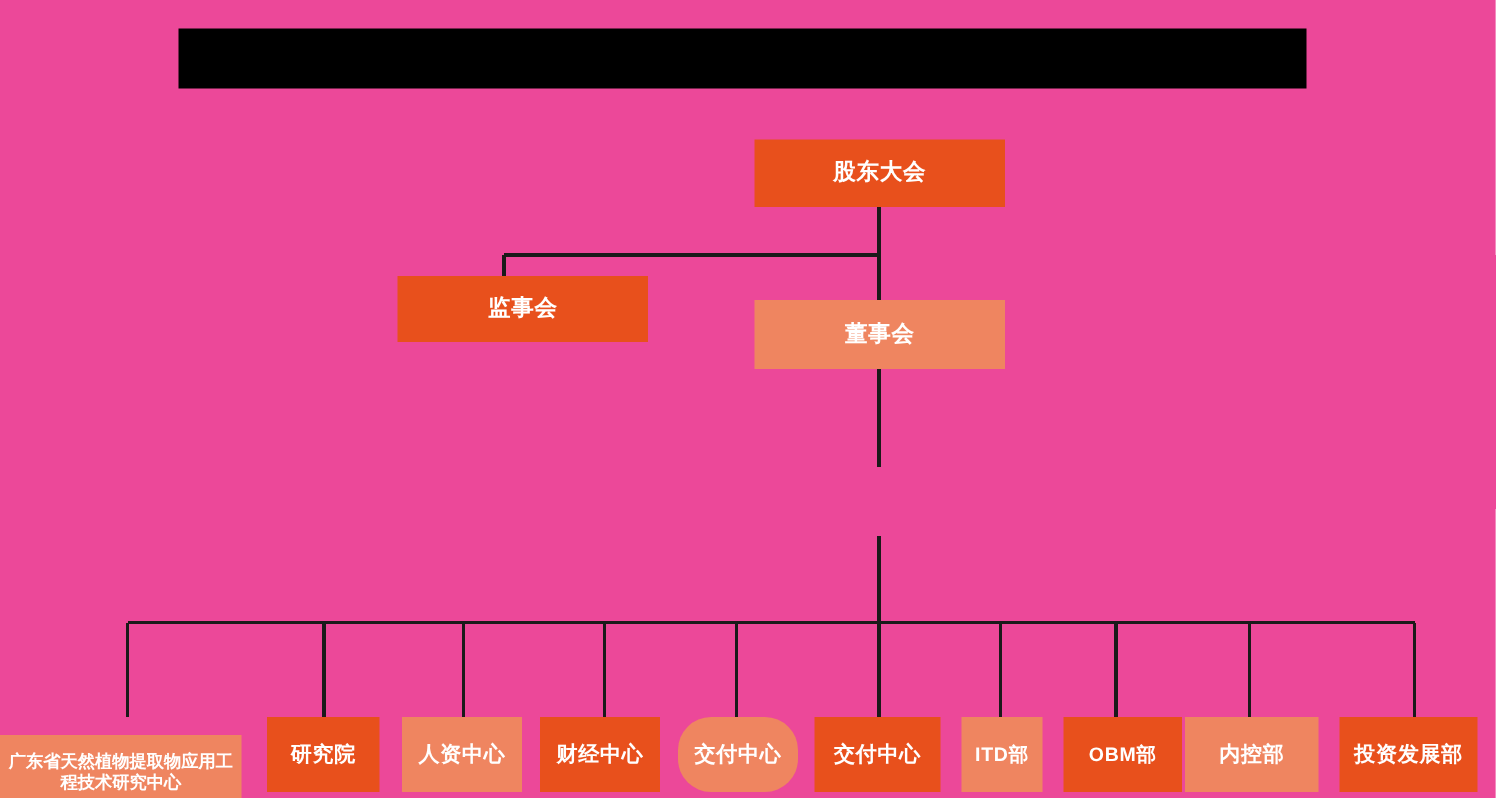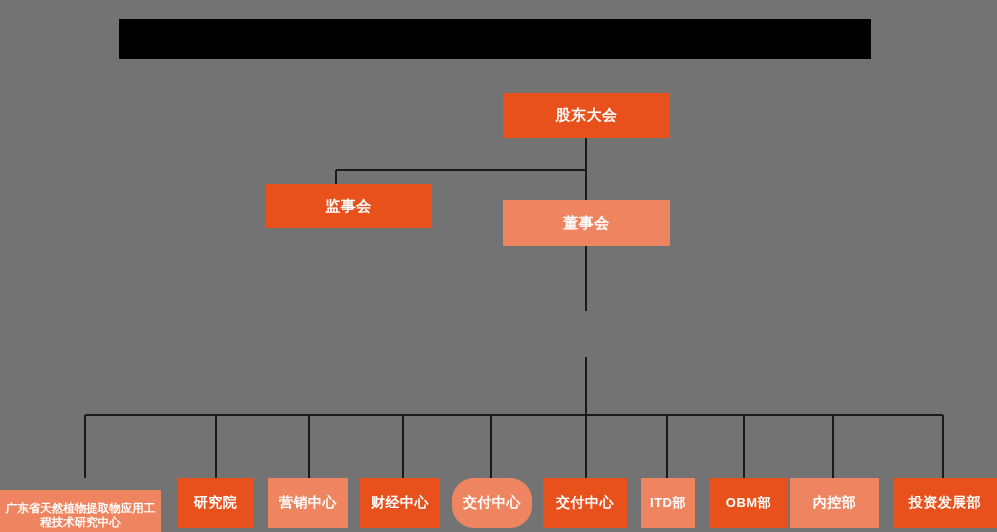--- a/index.html
+++ b/index.html
@@ -11,21 +11,21 @@
     width: 997px;
     height: 532px;
     background: #ffffff;
     font-family: "Liberation Sans", "DejaVu Sans", sans-serif;
     overflow: hidden;
   }
   #chart-root {
     position: relative;
     width: 997px;
     height: 532px;
-    background: #737373;
+    background: #ec4899;
   }
   
   .title-banner {
     position: absolute;
     left: 119px;
     top: 19px;
     width: 752px;
     height: 40px;
     background: #000000;
   }
@@ -120,21 +120,21 @@
 
   <div class="node light size-xs" style="left:0px; top:478px; width:161px; height:50px;margin-top:12px;">
     <span class="node-label">广东省天然植物提取物应用工程技术研究中心</span>
   </div>
 
   <div class="node dark size-md" style="left:178px; top:478px; width:75px; height:50px;">
     <span class="node-label">研究院</span>
   </div>
 
   <div class="node light size-md" style="left:268px; top:478px; width:80px; height:50px;">
-    <span class="node-label">营销中心</span>
+    <span class="node-label">人资中心</span>
   </div>
 
   <div class="node dark size-md" style="left:360px; top:478px; width:80px; height:50px;">
     <span class="node-label">财经中心</span>
   </div>
 
   <div class="node light size-md" style="left:452px; top:478px; width:80px; height:50px;border-radius:22px;">
     <span class="node-label">交付中心</span>
   </div>
 
@@ -147,17 +147,17 @@
   </div>
 
   <div class="node dark size-sm" style="left:709px; top:478px; width:79px; height:50px;">
     <span class="node-label">OBM部</span>
   </div>
 
   <div class="node light size-md" style="left:790px; top:478px; width:89px; height:50px;">
     <span class="node-label">内控部</span>
   </div>
 
-  <div class="node dark size-md" style="left:893px; top:478px; width:104px; height:50px;">
+  <div class="node dark size-md" style="left:893px; top:478px; width:92px; height:50px;">
     <span class="node-label">投资发展部</span>
   </div>
 
 </div>
 
 </body></html>

